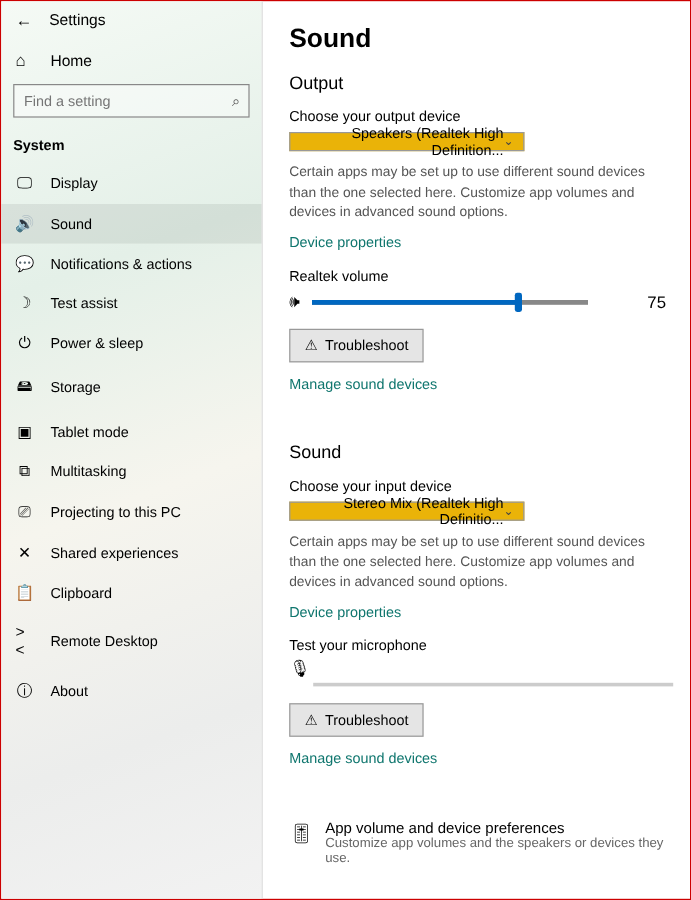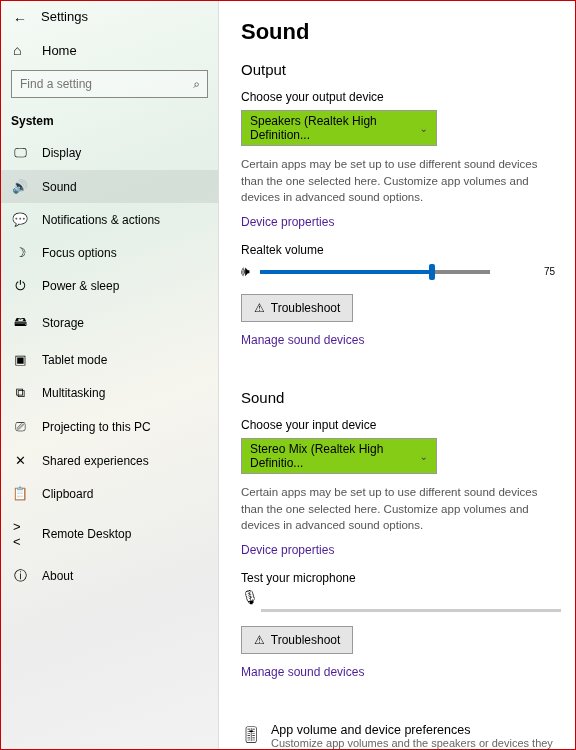--- a/index.html
+++ b/index.html
@@ -15,30 +15,30 @@
 .search-container { position: relative; }
 .search-icon { position: absolute; right: 8px; top: 7px; font-size: 12px; color: #555; pointer-events: none; }
 .category-hdr { font-weight: 600; font-size: 12px; padding: 6px 10px 8px 10px; }
 .nav-item { display: flex; align-items: center; gap: 14px; padding: 9px 10px 9px 12px; cursor: pointer; font-size: 12px; }
 .nav-item .nav-icon { width: 15px; display: inline-flex; justify-content: center; font-size: 13px; }
 .nav-item.active { background: rgba(0,0,0,0.07); }
 .content { flex: 1; padding: 18px 20px 10px 22px; overflow: hidden; }
 h1 { font-size: 22px; font-weight: 600; margin-bottom: 16px; }
 h2 { font-size: 15px; font-weight: 400; margin-bottom: 12px; margin-top: 6px; }
 .field-label { font-size: 12px; margin-bottom: 6px; }
-.select-box { width: 196px; height: 36px; border: 1px solid #999; background: #84cc16; display: flex; align-items: center; justify-content: space-between; padding: 0 8px; font-size: 12px; cursor: pointer; margin-bottom: 10px; }
+.select-box { width: 196px; height: 16px; border: 1px solid #999; background: #eab308; display: flex; align-items: center; justify-content: space-between; padding: 0 8px; font-size: 12px; cursor: pointer; margin-bottom: 10px; text-align: right; }
 .chev { font-size: 10px; color: #444; }
 .help-text { font-size: 11.5px; color: #555; line-height: 1.45; margin-bottom: 8px; max-width: 310px; }
-.link { color: #4c1d95; font-size: 12px; cursor: pointer; margin-bottom: 14px; display: inline-block; }
+.link { color: #0f766e; font-size: 12px; cursor: pointer; margin-bottom: 14px; display: inline-block; }
 .slider-row { display: flex; align-items: center; gap: 10px; margin-bottom: 14px; margin-top: 4px; }
 .spk-icon { font-size: 14px; }
 .slider { position: relative; width: 230px; height: 4px; background: #888; }
 .slider-fill { position: absolute; left: 0; top: 0; height: 100%; background: #0067c0; }
 .slider-thumb { position: absolute; top: -6px; width: 6px; height: 16px; background: #0067c0; border-radius: 2px; cursor: pointer; }
-.vol-num { font-size: 10px; margin-left: auto; }
+.vol-num { font-size: 14px; margin-left: auto; }
 .btn-troubleshoot { display: inline-flex; align-items: center; gap: 6px; height: 28px; padding: 0 12px; border: 1px solid #999; background: #e5e5e5; font-size: 12px; cursor: pointer; margin-bottom: 10px; }
 .mic-bar { width: 300px; height: 3px; background: #ccc; margin: 4px 0 14px 20px; }
 .mic-row { display: flex; align-items: flex-start; gap: 6px; margin-bottom: 0; }
 .mic-icon { font-size: 14px; margin-top: -2px; }
 .section-gap { height: 22px; }
 .adv-row { display: flex; gap: 12px; margin-top: 8px; cursor: pointer; }
 .adv-icon { font-size: 16px; margin-top: 2px; width: 18px; }
 .adv-title { font-size: 12.5px; font-weight: 400; }
 .adv-sub { font-size: 11px; color: #666; }
 </style>
@@ -70,21 +70,21 @@
         <div class="nav-item active">
           <span class="nav-icon">🔊</span>
           <span>Sound</span>
         </div>
         <div class="nav-item">
           <span class="nav-icon">💬</span>
           <span>Notifications &amp; actions</span>
         </div>
         <div class="nav-item">
           <span class="nav-icon">☽</span>
-          <span>Focus options</span>
+          <span>Test assist</span>
         </div>
         <div class="nav-item">
           <span class="nav-icon">⏻</span>
           <span>Power &amp; sleep</span>
         </div>
         <div class="nav-item">
           <span class="nav-icon">🖴</span>
           <span>Storage</span>
         </div>
         <div class="nav-item">

